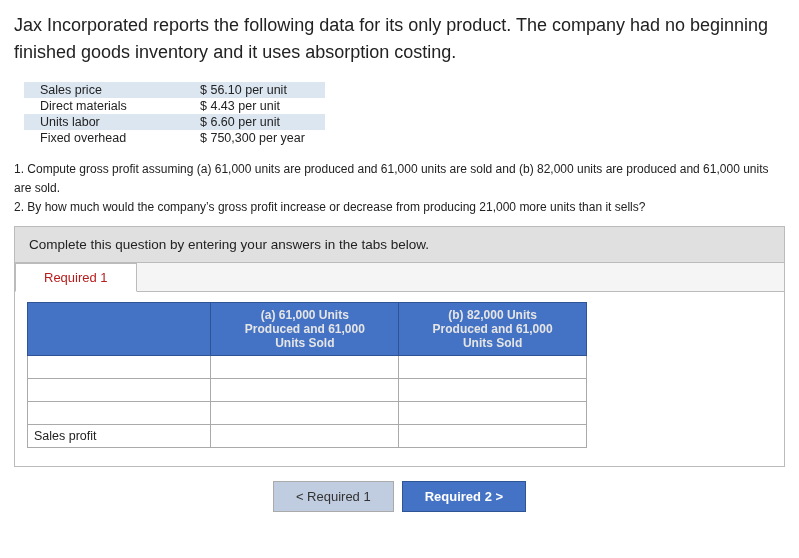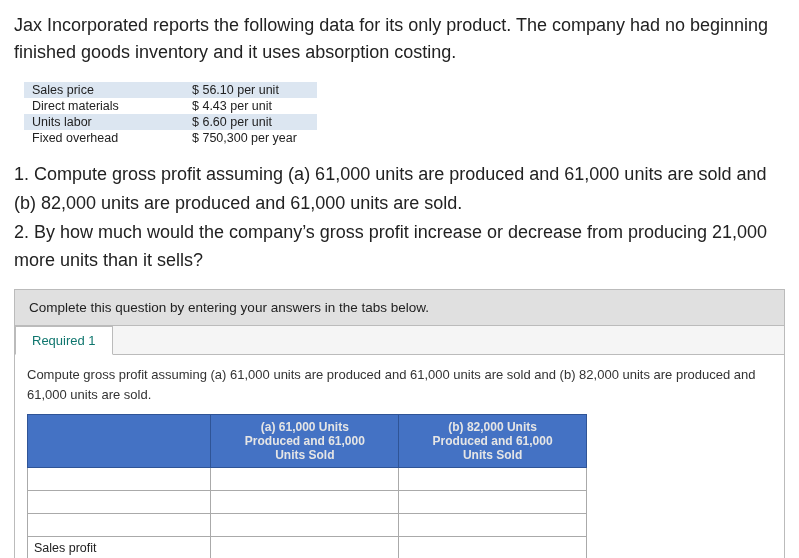--- a/index.html
+++ b/index.html
@@ -18,64 +18,64 @@
       margin-bottom: 16px;
     }
     .data-table {
       margin-bottom: 14px;
       margin-left: 10px;
     }
     .data-table table {
       border-collapse: collapse;
     }
     .data-table td {
-      padding: 1px 20px 1px 8px;
+      padding: 1px 20px 1px 16px;
       font-size: 12.5px;
       vertical-align: top;
     }
     .data-table td:first-child {
       min-width: 160px;
     }
     .data-table tr:nth-child(odd) td {
       background: #dce6f1;
     }
     .data-table tr:nth-child(even) td {
       background: #fff;
     }
     .question-block {
-      margin-bottom: 14px;
-      font-size: 18px;
+      margin-bottom: 8px;
+      font-size: 12px;
       line-height: 1.6;
     }
     .complete-box {
       background: #e0e0e0;
       border: 1px solid #bbb;
       padding: 10px 14px;
       margin-bottom: 0;
       font-size: 13.5px;
       font-weight: normal;
     }
     .tabs-area {
       border: 1px solid #bbb;
       border-top: none;
     }
     .tabs-header {
       display: flex;
       border-bottom: 1px solid #bbb;
       background: #f5f5f5;
     }
     .tab {
-      padding: 6px 16px;
+      padding: 6px 28px;
       cursor: pointer;
       font-size: 13px;
       border: 1px solid #bbb;
       border-bottom: none;
       margin-bottom: -1px;
       background: #e8e8e8;
-      color: #0f766e;
+      color: #b91c1c;
     }
     .tab.active {
       background: #fff;
       border-bottom: 1px solid #fff;
       z-index: 1;
       font-weight: normal;
     }
     .tab-content {
       padding: 10px 12px;
       background: #fff;
@@ -198,21 +198,20 @@
 </div>
 
 <div class="complete-box">Complete this question by entering your answers in the tabs below.</div>
 
 <div class="tabs-area">
   <div class="tabs-header">
     <div class="tab active">Required 1</div>
   </div>
 
   <div class="tab-content">
-    <p class="tab-description">Compute gross profit assuming (a) 61,000 units are produced and 61,000 units are sold and (b) 82,000 units are produced and 61,000 units are sold.</p>
 
     <div class="answer-table-wrapper">
       <table class="answer-table">
         <thead>
           <tr>
             <th class="empty-header"></th>
             <th>
               <span>(a) 61,000 Units</span><br>
               <span>Produced and 61,000</span><br>
               <span>Units Sold</span>

